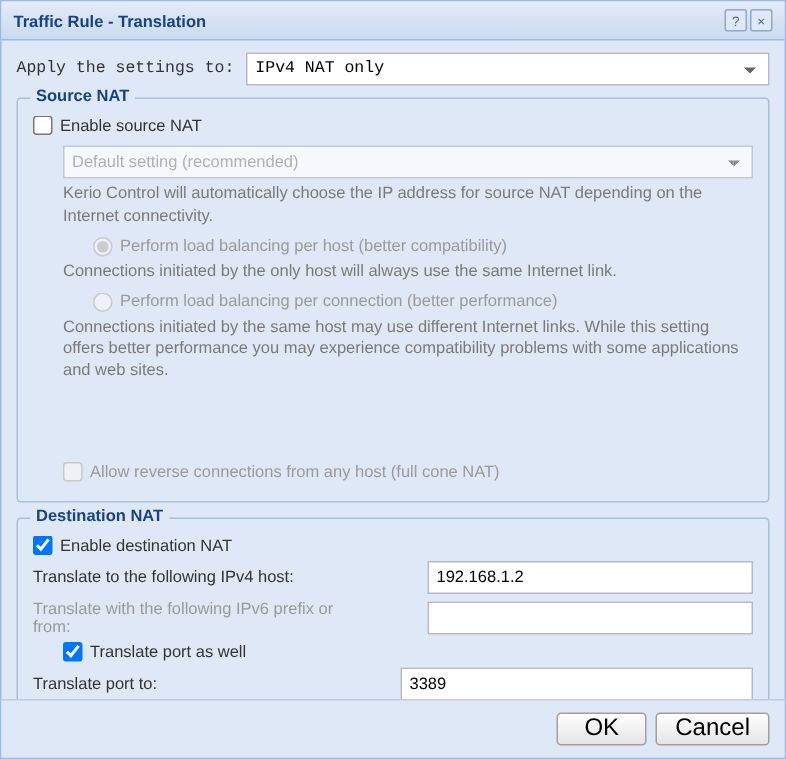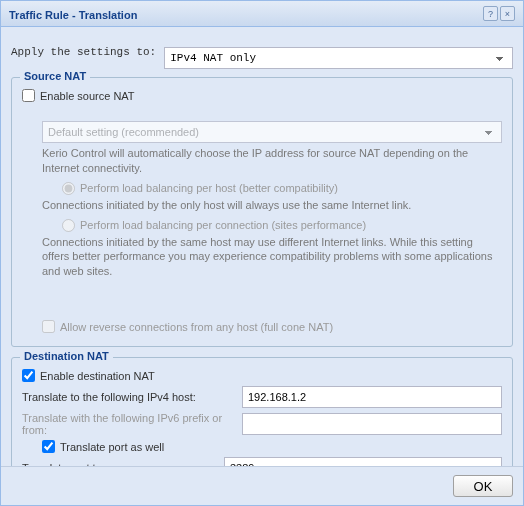--- a/index.html
+++ b/index.html
@@ -14,27 +14,27 @@
   select, input[type=text] { border: 1px solid #b5b8c8; background: #fff; font-family: inherit; font-size: 11px; padding: 3px 5px; height: 22px; }
   select { appearance: none; background-image: linear-gradient(45deg,transparent 50%,#666 50%),linear-gradient(135deg,#666 50%,transparent 50%); background-position: calc(100% - 12px) 9px, calc(100% - 8px) 9px; background-size: 4px 4px,4px 4px; background-repeat: no-repeat; padding-right: 20px; }
   .fieldset { border: 1px solid #a9bfd3; border-radius: 3px; padding: 8px 10px 10px; margin-bottom: 10px; position: relative; background: #dfe8f6; }
   .fieldset > .legend { position: absolute; top: -8px; left: 8px; background: #dfe8f6; padding: 0 4px; font-weight: bold; color: #15428b; font-size: 11px; }
   .checkbox-row { display: flex; align-items: center; margin: 3px 0; }
   .checkbox-row input[type=checkbox], .checkbox-row input[type=radio] { margin-right: 5px; width: 13px; height: 13px; }
   .indent1 { margin-left: 20px; }
   .indent2 { margin-left: 38px; }
   .helptext { color: #7a7a7a; font-size: 11px; margin: 3px 0 6px; line-height: 1.35; }
   .disabled { color: #9a9a9a; }
-  .wide-select { width: 100%; margin-top: 12px; }
-  .form-row { display: flex; align-items: center; margin: 4px 0; }
+  .wide-select { width: 100%; }
+  .form-row { display: flex; align-items: center; margin: 4px 0; gap: 43px; }
   .form-row .lbl { width: 220px; }
   .form-row input[type=text] { flex: 1; }
   .form-row .short { width: 80px; flex: 0 0 80px; }
   .footer { padding: 8px 10px; display: flex; justify-content: flex-end; gap: 6px; border-top: 1px solid #c0cde0; background: #dfe8f6; }
-  .btn { min-width: 60px; height: 22px; background: linear-gradient(#fefefe,#e5e5e5); border: 1px solid #a0a0a0; border-radius: 3px; font-family: inherit; font-size: 13px; cursor: pointer; padding: 0 12px; }
+  .btn { min-width: 60px; height: 22px; background: linear-gradient(#fefefe,#e5e5e5); border: 1px solid #a0a0a0; border-radius: 3px; font-family: inherit; font-size: 16px; cursor: pointer; padding: 0 12px; }
   .sourcenat-body { min-height: 270px; display:flex; flex-direction:column; }
   .sourcenat-spacer { flex:1; }
 </style>
 </head>
 <body>
 
 <div class="window">
   <div class="titlebar">
     <span class="title">Traffic Rule - Translation</span>
     <div class="winbtn">?</div>
@@ -65,21 +65,21 @@
         <div class="helptext">Kerio Control will automatically choose the IP address for source NAT depending on the Internet connectivity.</div>
 
         <div class="checkbox-row indent1">
           <input type="radio" name="lb" checked="" disabled="" style="">
           <span class="disabled">Perform load balancing per host (better compatibility)</span>
         </div>
         <div class="helptext indent2">Connections initiated by the only host will always use the same Internet link.</div>
 
         <div class="checkbox-row indent1">
           <input type="radio" name="lb" disabled="" style="">
-          <span class="disabled">Perform load balancing per connection (sites performance)</span>
+          <span class="disabled">Perform load balancing per connection (better performance)</span>
         </div>
         <div class="helptext indent2">Connections initiated by the same host may use different Internet links. While this setting offers better performance you may experience compatibility problems with some applications and web sites.</div>
       </div>
 
       <div class="sourcenat-spacer"></div>
 
       <div class="checkbox-row indent1">
         <input type="checkbox" disabled="" style="">
         <span class="disabled">Allow reverse connections from any host (full cone NAT)</span>
       </div>
@@ -111,14 +111,15 @@
       <div class="form-row indent2">
         <span class="lbl" style="width:202px">Translate port to:</span>
         <input type="text" class="short" value="3389" style="">
       </div>
     </div>
 
   </div>
 
   <div class="footer">
     <button class="btn">OK</button>
+    <button class="btn">Cancel</button>
   </div>
 </div>
 
 </body></html>

